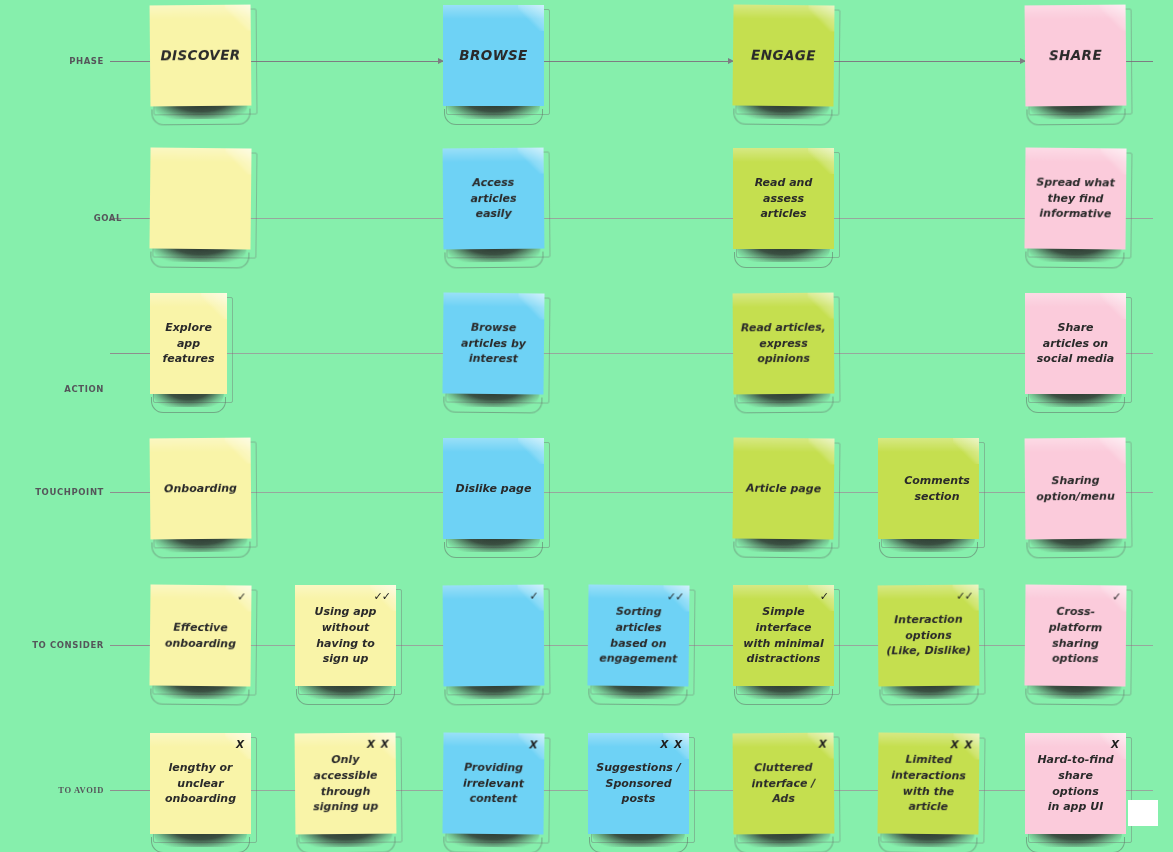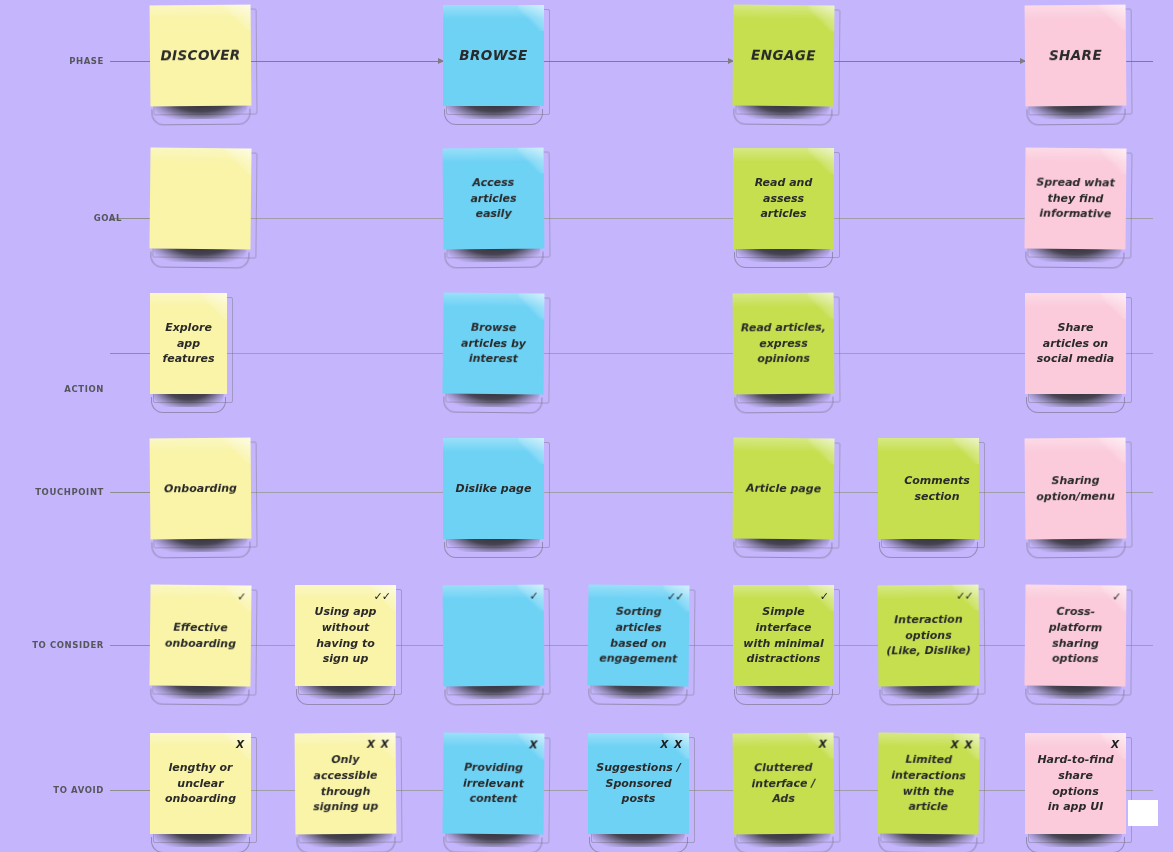--- a/index.html
+++ b/index.html
@@ -2,21 +2,21 @@
 <html><head>
 <meta charset="utf-8">
 <style>
   * { box-sizing: border-box; margin:0; padding:0; }
   html,body {
     width:1173px; height:852px;
     background:#ffffff;
     font-family:"DejaVu Sans", sans-serif;
     overflow:hidden;
   }
-  #canvas { position:relative; width:1173px; height:852px; background:#c4b5fd; }
+  #canvas { position:relative; width:1173px; height:852px; background:#86efac; }
 
   
   .row-line{
     position:absolute;
     height:1px;
     background:#9a9a9a;
     opacity:.85;
   }
   .row-label{
     position:absolute;
@@ -165,21 +165,21 @@
     <div class="row-label-dash" style="left: 110px; top: 353px; width: 40px;"></div>
     <div class="row-label" style="top: 353px; left: 0px; width: 104px; margin-top: 36px;">ACTION</div>
     <div class="row-line" style="left: 110px; top: 492px; width: 1043px;"></div>
     <div class="row-label-dash" style="left: 110px; top: 492px; width: 40px;"></div>
     <div class="row-label" style="top: 492px; left: 0px; width: 104px;">TOUCHPOINT</div>
     <div class="row-line" style="left: 110px; top: 645px; width: 1043px;"></div>
     <div class="row-label-dash" style="left: 110px; top: 645px; width: 40px;"></div>
     <div class="row-label" style="top: 645px; left: 0px; width: 104px;">TO CONSIDER</div>
     <div class="row-line" style="left: 110px; top: 790px; width: 1043px;"></div>
     <div class="row-label-dash" style="left: 110px; top: 790px; width: 40px;"></div>
-    <div class="row-label" style="top: 790px; left: 0px; width: 104px;">TO AVOID</div>
+    <div class="row-label" style="top: 790px; left: 0px; width: 104px; font-family: Liberation Serif, serif;">TO AVOID</div>
     <div class="phase-arrow" style="left: 251px; top: 61px; width: 192px;"></div>
     <div class="phase-arrow" style="left: 544px; top: 61px; width: 189px;"></div>
     <div class="phase-arrow" style="left: 834px; top: 61px; width: 191px;"></div>
     <div class="phase-stub" style="left: 110px; top: 61px; width: 40px;"></div>
     <div class="phase-stub" style="left: 1126px; top: 61px; width: 27px;"></div>
     <div class="note head" style="left: 150px; top: 5px; width: 101px; height: 101px; --c: #f9f4a8; transform: rotate(-0.5deg);"><div class="ghost"></div><div class="stack2"></div><div class="stack"></div><div class="sheet"></div><div class="note-text">DISCOVER</div></div>
     <div class="note head" style="left: 443px; top: 5px; width: 101px; height: 101px; --c: #6ed2f5; transform: rotate(0deg);"><div class="ghost"></div><div class="stack2"></div><div class="stack"></div><div class="sheet"></div><div class="note-text">BROWSE</div></div>
     <div class="note head" style="left: 733px; top: 5px; width: 101px; height: 101px; --c: #c5df4f; transform: rotate(0.6deg);"><div class="ghost"></div><div class="stack2"></div><div class="stack"></div><div class="sheet"></div><div class="note-text">ENGAGE</div></div>
     <div class="note head" style="left: 1025px; top: 5px; width: 101px; height: 101px; --c: #fbcbdb; transform: rotate(-0.5deg);"><div class="ghost"></div><div class="stack2"></div><div class="stack"></div><div class="sheet"></div><div class="note-text">SHARE</div></div>
     <div class="note" style="left: 150px; top: 148px; width: 101px; height: 101px; --c: #f9f4a8; transform: rotate(0.6deg);"><div class="ghost"></div><div class="stack2"></div><div class="stack"></div><div class="sheet"></div></div>

